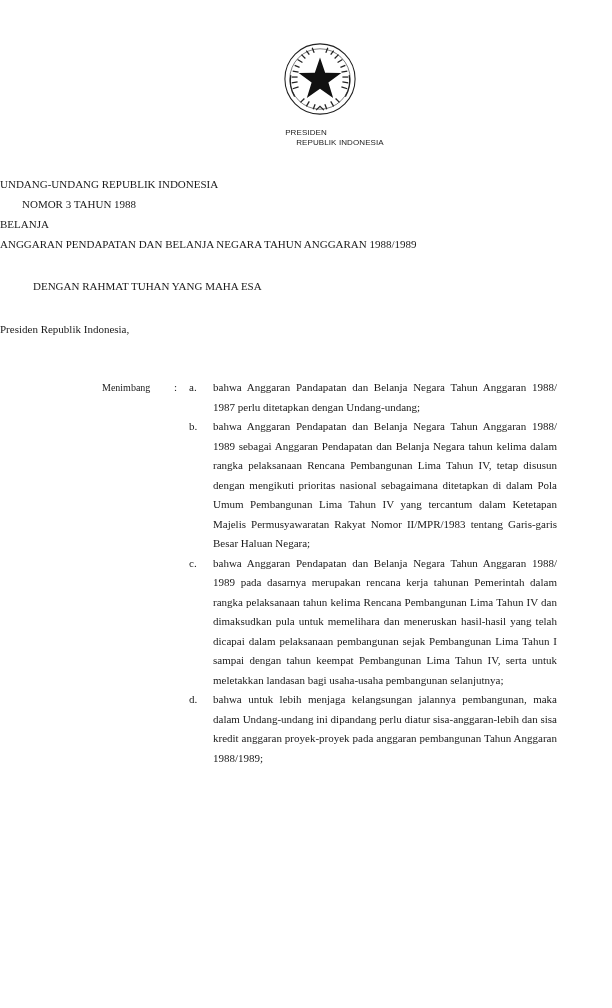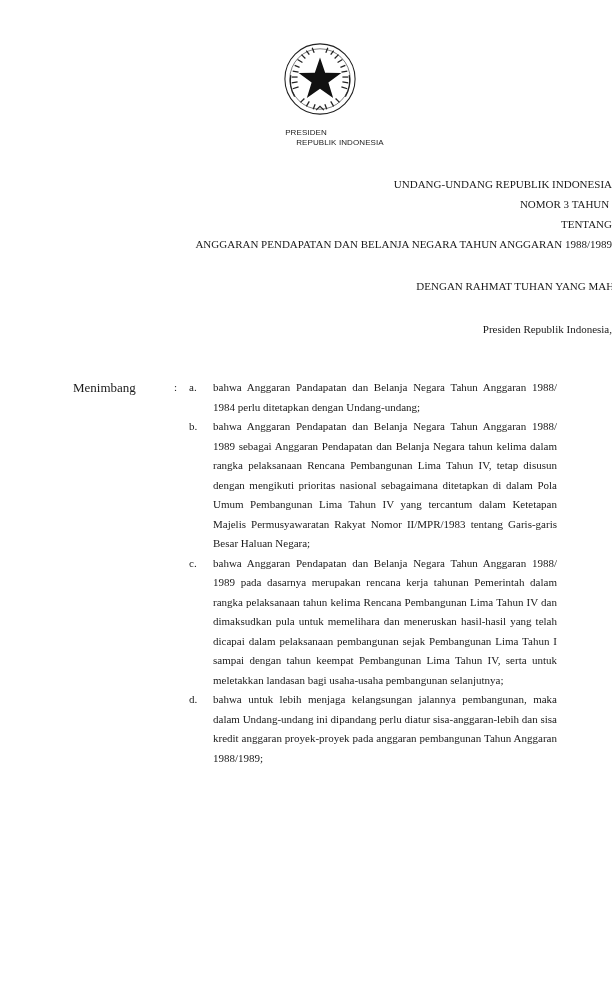--- a/index.html
+++ b/index.html
@@ -5,29 +5,29 @@
   html, body { margin: 0; padding: 0; background: #ffffff; }
   body { width: 612px; height: 1008px; position: relative; overflow: hidden;
          font-family: "Liberation Serif", "DejaVu Serif", serif; color: #1a1a1a; }
   .emblem { position: absolute; left: 281px; top: 40px; width: 78px; height: 78px; }
   .emblem svg { width: 78px; height: 78px; display: block; }
   .presiden-label { position: absolute; left: 0; width: 612px; text-align: center;
          font-family: "Liberation Sans", "DejaVu Sans", sans-serif; font-size: 8px;
          letter-spacing: 0.1px; color: #222; }
   .pl1 { top: 128px; }
   .pl2 { top: 138px; margin-left: 34px; }
-  .center-line { position: absolute; left: 0; width: 612px; text-align: right;
+  .center-line { position: absolute; left: 0; width: 612px; text-align: left;
          font-size: 11px; line-height: 14px; color: #1a1a1a; }
   .t1 { top: 177px; }
   .t2 { top: 197px; margin-left: 22px; }
   .t3 { top: 217px; }
   .t4 { top: 237px; font-size: 11px; }
   .t5 { top: 279px; padding-left: 33px; }
   .t6 { top: 322px; }
-  .menimbang { position: absolute; left: 73px; top: 378px; font-size: 13px; line-height: 19.5px; }
+  .menimbang { position: absolute; left: 102px; top: 378px; font-size: 10px; line-height: 19.5px; }
   .colon { position: absolute; left: 174px; top: 378px; font-size: 11px; line-height: 19.5px; }
   .items { position: absolute; left: 189px; top: 378px; width: 368px; }
   .item { position: relative; padding-left: 24px; font-size: 11px; line-height: 19.5px; }
   .item .lbl { position: absolute; left: 0; top: 0; }
   .item .txt { display: block; text-align: justify; }
 </style>
 </head>
 <body>
 
 <div class="emblem">
@@ -67,33 +67,33 @@
     <polygon fill="#111" points="40,18 45.3,33.6 61.9,33.8 48.6,43.7 53.5,59.5 40,50 26.5,59.5 31.4,43.7 18.1,33.8 34.7,33.6"></polygon>
     <path d="M36 72 l4 -4 l4 4" stroke="#222" stroke-width="1.2" fill="none"></path>
   </svg>
 </div>
 
 <div class="presiden-label pl1">PRESIDEN</div>
 <div class="presiden-label pl2">REPUBLIK INDONESIA</div>
 
 <div class="center-line t1">UNDANG-UNDANG REPUBLIK INDONESIA</div>
 <div class="center-line t2">NOMOR 3 TAHUN 1988</div>
-<div class="center-line t3">TENTANG</div>
+<div class="center-line t3">BELANJA</div>
 <div class="center-line t4">ANGGARAN PENDAPATAN DAN BELANJA NEGARA TAHUN ANGGARAN 1988/1989</div>
 
 <div class="center-line t5">DENGAN RAHMAT TUHAN YANG MAHA ESA</div>
 <div class="center-line t6">Presiden Republik Indonesia,</div>
 
 <div class="menimbang">Menimbang</div>
 <div class="colon">:</div>
 
 <div class="items">
   <div class="item">
     <span class="lbl">a.</span>
-    <span class="txt">bahwa Anggaran Pandapatan dan Belanja Negara Tahun Anggaran 1988/ 1984 perlu ditetapkan dengan Undang-undang;</span>
+    <span class="txt">bahwa Anggaran Pandapatan dan Belanja Negara Tahun Anggaran 1988/ 1987 perlu ditetapkan dengan Undang-undang;</span>
   </div>
   <div class="item">
     <span class="lbl">b.</span>
     <span class="txt">bahwa Anggaran Pendapatan dan Belanja Negara Tahun Anggaran 1988/ 1989 sebagai Anggaran Pendapatan dan Belanja Negara tahun kelima dalam rangka pelaksanaan Rencana Pembangunan Lima Tahun IV, tetap disusun dengan mengikuti prioritas nasional sebagaimana ditetapkan di dalam Pola Umum Pembangunan Lima Tahun IV yang tercantum dalam Ketetapan Majelis Permusyawaratan Rakyat Nomor II/MPR/1983 tentang Garis-garis Besar Haluan Negara;</span>
   </div>
   <div class="item">
     <span class="lbl">c.</span>
     <span class="txt">bahwa Anggaran Pendapatan dan Belanja Negara Tahun Anggaran 1988/ 1989 pada dasarnya merupakan rencana kerja tahunan Pemerintah dalam rangka pelaksanaan tahun kelima Rencana Pembangunan Lima Tahun IV dan dimaksudkan pula untuk memelihara dan meneruskan hasil-hasil yang telah dicapai dalam pelaksanaan pembangunan sejak Pembangunan Lima Tahun I sampai dengan tahun keempat Pembangunan Lima Tahun IV, serta untuk meletakkan landasan bagi usaha-usaha pembangunan selanjutnya;</span>
   </div>
   <div class="item">

